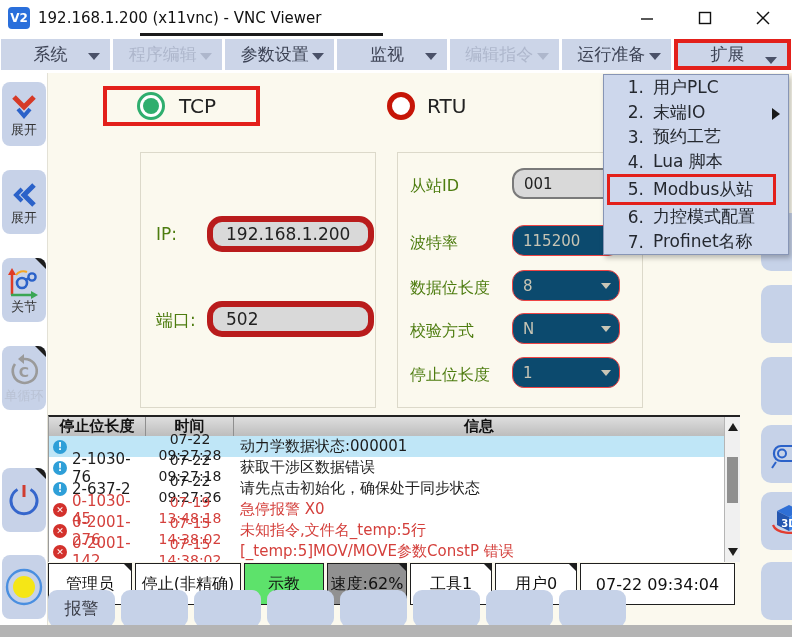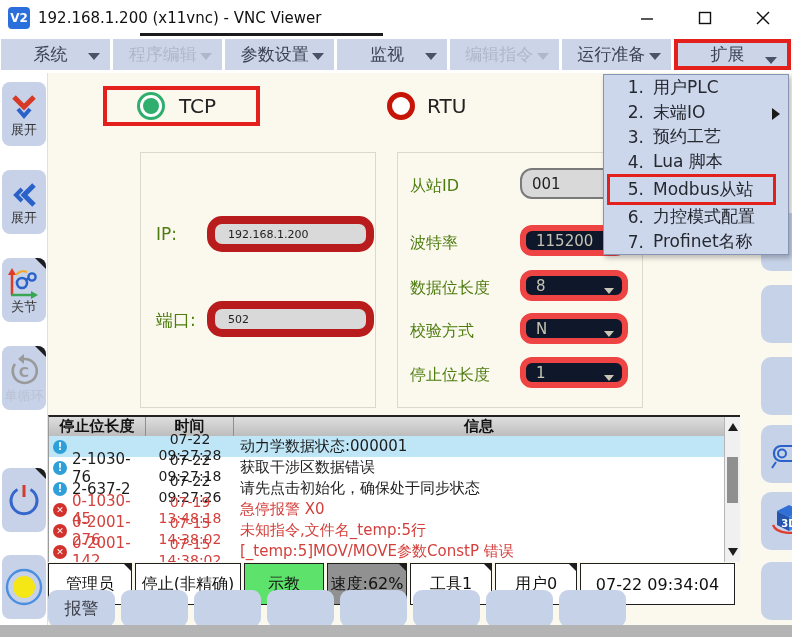--- a/index.html
+++ b/index.html
@@ -40,25 +40,25 @@
   .tcp-lbl { margin-left:14px; font-size:20px; color:#222; }
   .rtu-group { position:absolute; left:387px; top:19px; display:flex; align-items:center; }
   .radio-red { width:28px; height:28px; border:5px solid #c61507; border-radius:50%; background:#fff; }
   .rtu-lbl { margin-left:12px; font-size:20px; color:#222; }
 
   
   .panel { position:absolute; border:1px solid #dcd9ca; background:transparent; }
   .tcp-panel { left:140px; top:79px; width:236px; height:256px; }
   .rtu-panel { left:397px; top:79px; width:246px; height:256px; }
   .flabel { position:absolute; font-size:17px; color:#4d7c0f; }
-  .field { position:absolute; background:#d9d9d9; border:8px solid #b91c1c; border-radius:15px; font-size:11px; color:#222; display:flex; align-items:center; padding-left:13px; }
+  .field { position:absolute; background:#d9d9d9; border:6px solid #b91c1c; border-radius:15px; font-size:17px; color:#222; display:flex; align-items:center; padding-left:13px; }
   .f-ip   { left:66px; top:63px;  width:167px; height:36px; }
   .f-port { left:66px; top:148px; width:167px; height:36px; }
-  .sfield { position:absolute; left:122px; width:108px; height:31px; background:#d9d9d9; border:2px solid #7a7a7a; border-radius:12px; font-size:15px; color:#222; display:flex; align-items:center; padding-left:10px; }
-  .sfield.off { background:#0f172a; border:6px solid #ef4444; color:#c7c4b4; }
+  .sfield { position:absolute; left:114px; width:108px; height:31px; background:#d9d9d9; border:2px solid #7a7a7a; border-radius:12px; font-size:15px; color:#222; display:flex; align-items:center; padding-left:10px; }
+  .sfield.off { background:#0c4a6e; border:1px solid #ef4444; color:#c7c4b4; }
   .dd-arrow { position:absolute; right:8px; top:12px; width:0; height:0; border-left:5px solid transparent; border-right:5px solid transparent; border-top:6px solid #c9c6b6; }
 
   
   .ext-menu { position:absolute; left:603px; top:1px; width:186px; height:181px; background:#cdd7ec; border:1px solid #8795b5; box-shadow:2px 3px 5px rgba(0,0,0,.25); z-index:50; display:flex; flex-direction:column; }
   .emi { flex:1; display:flex; align-items:center; font-size:17px; color:#24282f; position:relative; padding-left:14px; }
   .emi .num { width:26px; text-align:right; margin-right:9px; }
   .emi.hl { margin:0 12px 0 3px; border:3px solid #e3201b; padding-left:8px; }
   .sub-arrow { position:absolute; right:8px; top:8px; width:0; height:0; border-top:6px solid transparent; border-bottom:6px solid transparent; border-left:8px solid #1a1a1a; }
 
   

